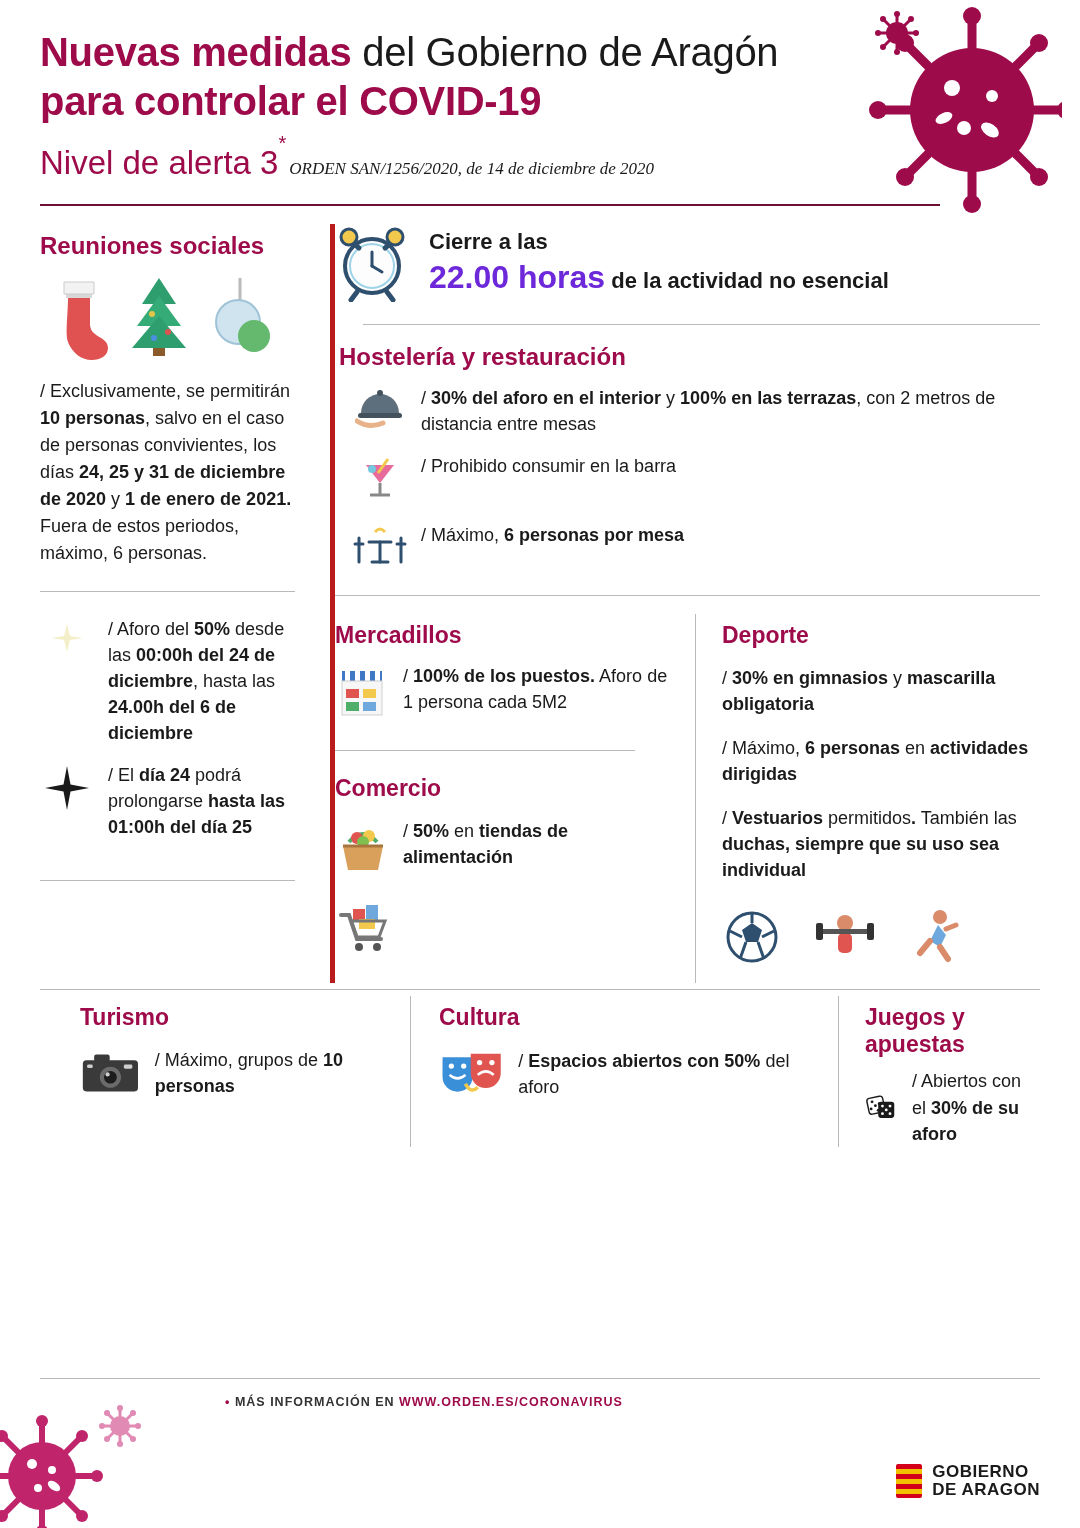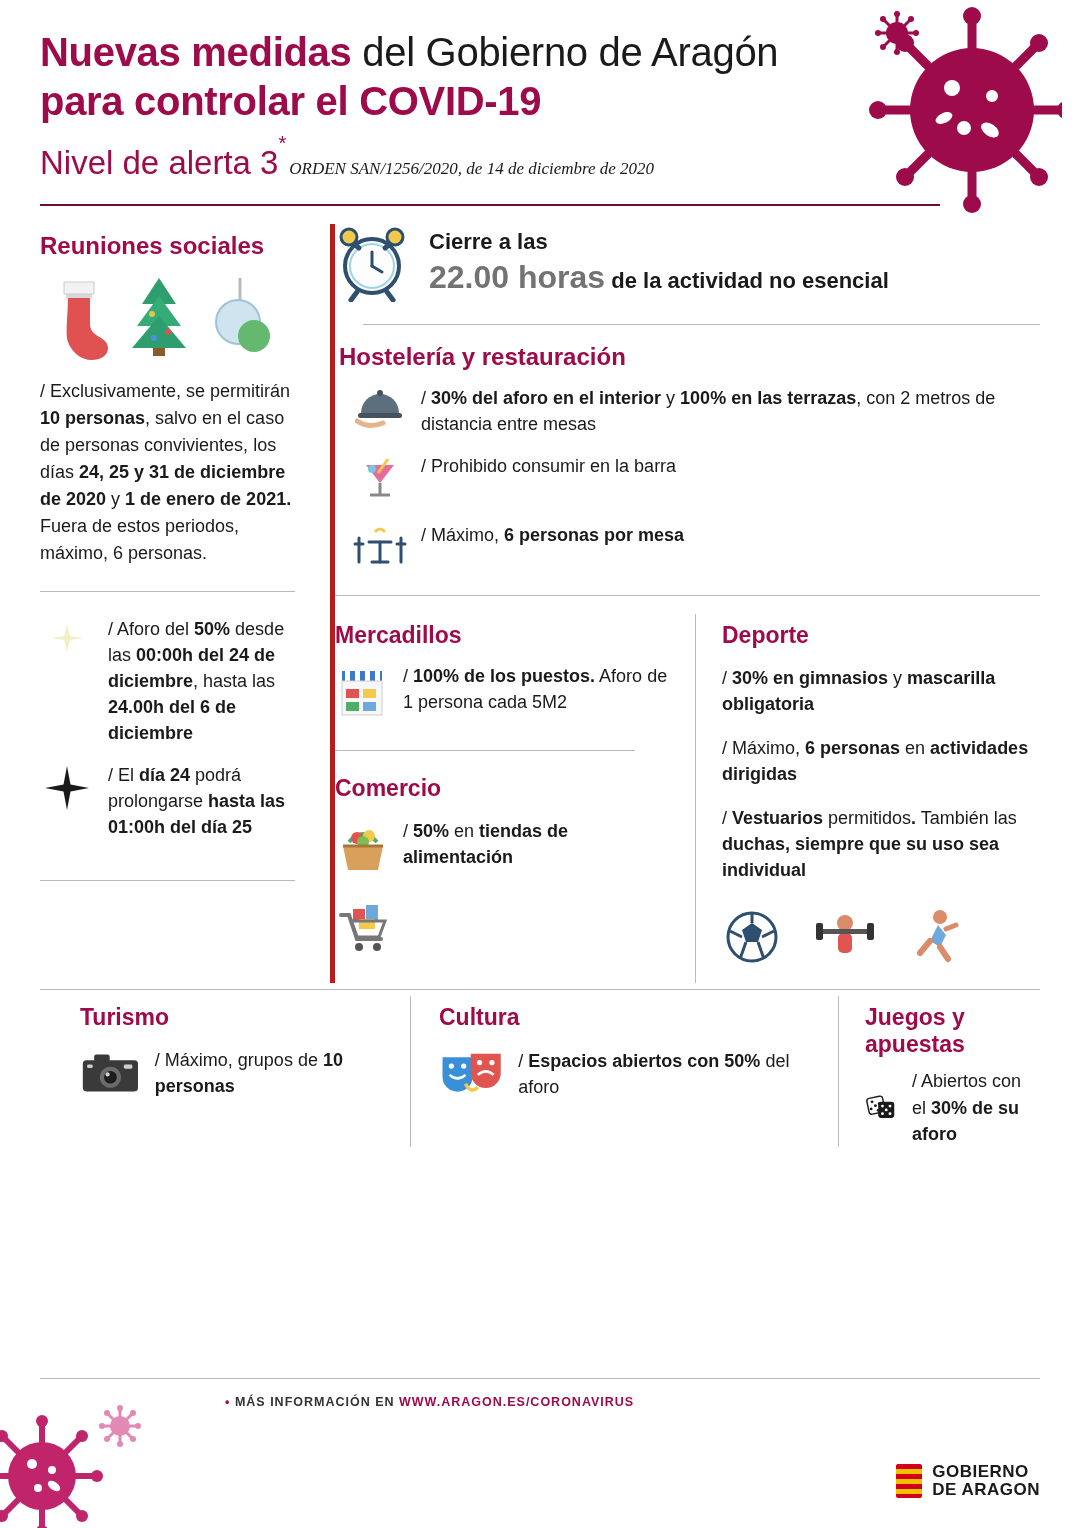--- a/index.html
+++ b/index.html
@@ -142,21 +142,21 @@
     font-weight: bold;
     color: #1a1a1a;
   }
   .cierre-text .line2 {
     font-size: 22px;
     margin-top: 4px;
   }
   .cierre-text .line2 .big {
     font-size: 32px;
     font-weight: bold;
-    color: #737373;
+    color: #6d28d9;
   }
   .cierre-text .line2 .rest {
     font-weight: bold;
     color: #1a1a1a;
     font-size: 22px;
   }
 
   .rule-right {
     border-bottom: 1px solid #b9b9b9;
     margin: 22px 0 18px 28px;
@@ -684,21 +684,21 @@
           <circle cx="40" cy="22" r="3"></circle>
         <circle cx="9" cy="9" r="3"></circle>
           <circle cx="35" cy="9" r="3"></circle>
         <circle cx="9" cy="35" r="3"></circle>
           <circle cx="35" cy="35" r="3"></circle>
       </g>
     </svg>
 
     <div class="more-info">
       <span class="dot">•</span>
-      <span>MÁS INFORMACIÓN EN </span><a class="url" href="#" style="text-decoration:none;">WWW.ARAGON.ES/CORONAVIRUS</a>
+      <span>MÁS INFORMACIÓN EN </span><a class="url" href="#" style="text-decoration:none;">WWW.ORDEN.ES/CORONAVIRUS</a>
     </div>
 
     <div class="gob">
       <div class="gob-flag"></div>
       <div class="gob-text">
         <div>GOBIERNO</div>
         <div>DE ARAGON</div>
       </div>
     </div>
   </div>

